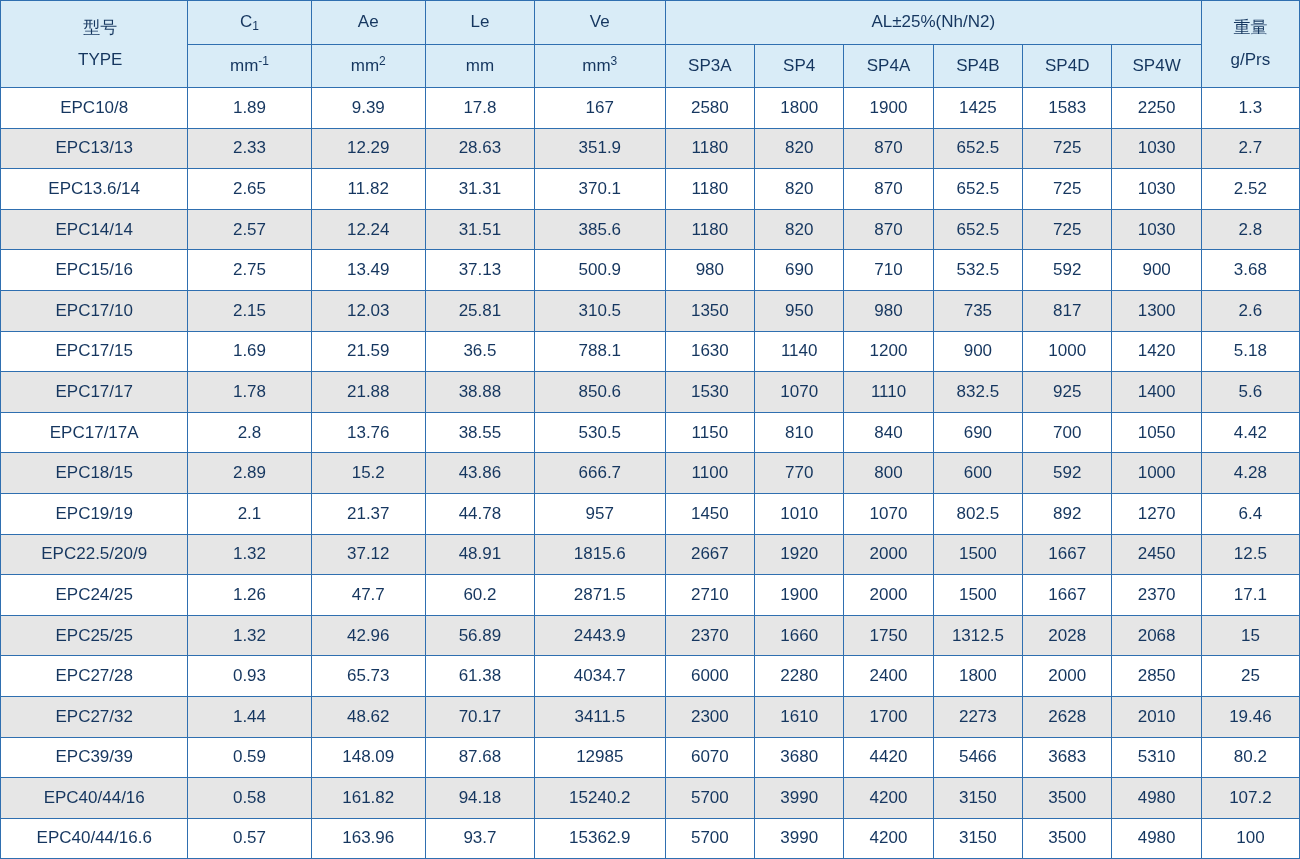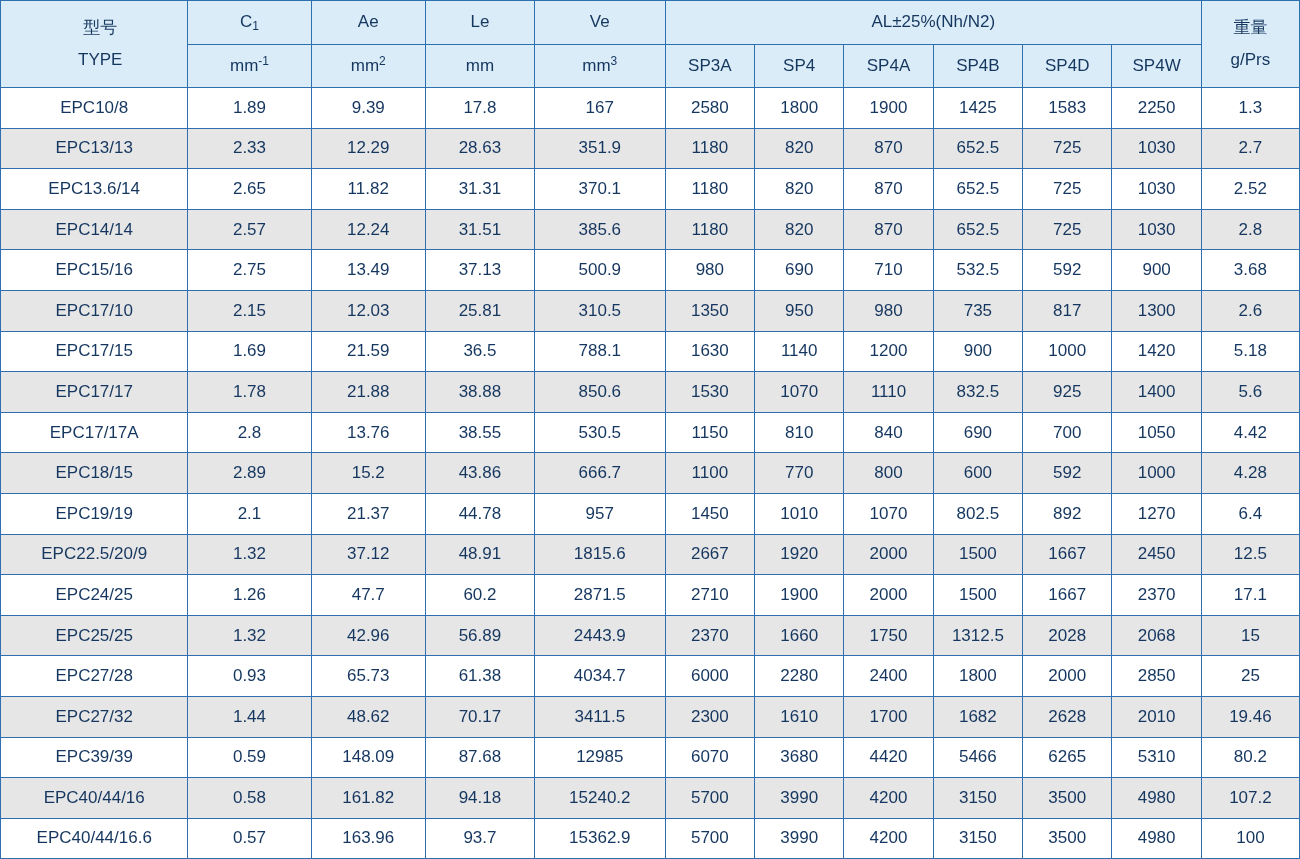--- a/index.html
+++ b/index.html
@@ -336,36 +336,36 @@
       </tr>
       <tr class="alt">
         <td class="typecol">EPC27/32</td>
         <td>1.44</td>
         <td>48.62</td>
         <td>70.17</td>
         <td>3411.5</td>
         <td>2300</td>
         <td>1610</td>
         <td>1700</td>
-        <td>1682</td>
+        <td>2273</td>
         <td>2628</td>
         <td>2010</td>
         <td>19.46</td>
       </tr>
       <tr>
         <td class="typecol">EPC39/39</td>
         <td>0.59</td>
         <td>148.09</td>
         <td>87.68</td>
         <td>12985</td>
         <td>6070</td>
         <td>3680</td>
         <td>4420</td>
         <td>5466</td>
-        <td>6265</td>
+        <td>3683</td>
         <td>5310</td>
         <td>80.2</td>
       </tr>
       <tr class="alt">
         <td class="typecol">EPC40/44/16</td>
         <td>0.58</td>
         <td>161.82</td>
         <td>94.18</td>
         <td>15240.2</td>
         <td>5700</td>

